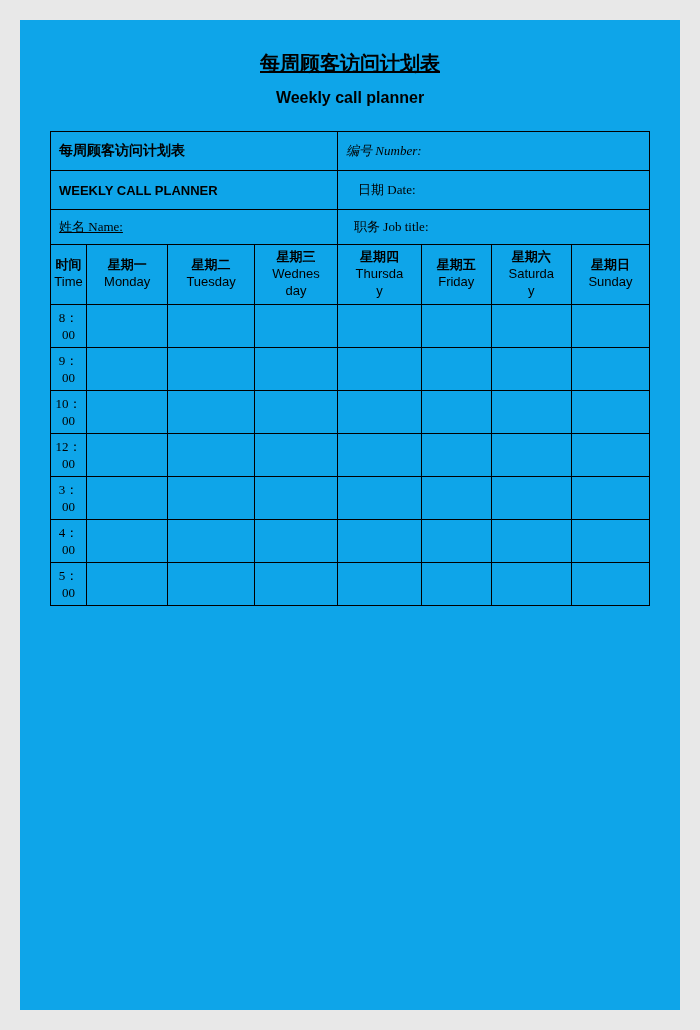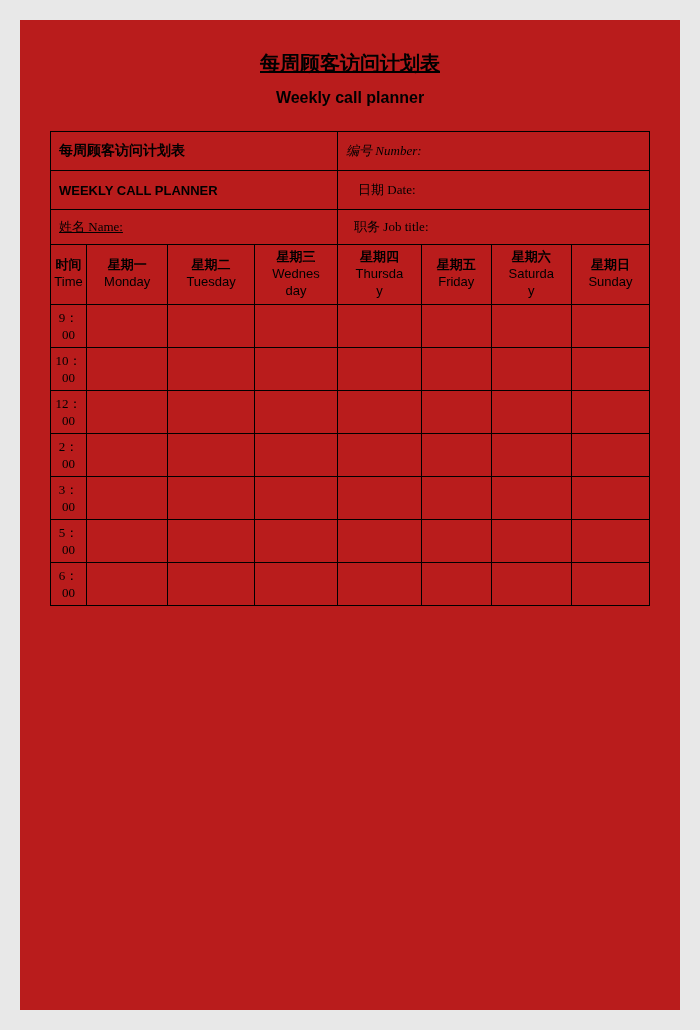--- a/index.html
+++ b/index.html
@@ -6,21 +6,21 @@
     body {
       background: #e8e8e8;
       font-family: 'SimSun', 'STSong', serif;
       display: flex;
       justify-content: center;
       align-items: flex-start;
       min-height: 1030px;
       padding: 20px 0;
     }
     .page {
-      background: #b91c1c;
+      background: #0ea5e9;
       width: 660px;
       min-height: 990px;
       padding: 30px 30px 30px 30px;
     }
     .main-title {
       text-align: center;
       font-size: 20px;
       font-weight: bold;
       text-decoration: underline;
       margin-bottom: 12px;
@@ -125,20 +125,30 @@
         <div class="zh">星期六</div>
         <div class="en">Saturda<br>y</div>
       </td>
       <td class="day-header">
         <div class="zh">星期日</div>
         <div class="en">Sunday</div>
       </td>
     </tr>
 
     <tr>
+      <td class="time-cell">8：00</td>
+      <td class="empty-cell"></td>
+      <td class="empty-cell"></td>
+      <td class="empty-cell"></td>
+      <td class="empty-cell"></td>
+      <td class="empty-cell"></td>
+      <td class="empty-cell"></td>
+      <td class="empty-cell"></td>
+    </tr>
+    <tr>
       <td class="time-cell">9：00</td>
       <td class="empty-cell"></td>
       <td class="empty-cell"></td>
       <td class="empty-cell"></td>
       <td class="empty-cell"></td>
       <td class="empty-cell"></td>
       <td class="empty-cell"></td>
       <td class="empty-cell"></td>
     </tr>
     <tr>
@@ -155,51 +165,41 @@
       <td class="time-cell">12：00</td>
       <td class="empty-cell"></td>
       <td class="empty-cell"></td>
       <td class="empty-cell"></td>
       <td class="empty-cell"></td>
       <td class="empty-cell"></td>
       <td class="empty-cell"></td>
       <td class="empty-cell"></td>
     </tr>
     <tr>
-      <td class="time-cell">2：00</td>
-      <td class="empty-cell"></td>
-      <td class="empty-cell"></td>
-      <td class="empty-cell"></td>
-      <td class="empty-cell"></td>
-      <td class="empty-cell"></td>
-      <td class="empty-cell"></td>
-      <td class="empty-cell"></td>
-    </tr>
-    <tr>
       <td class="time-cell">3：00</td>
       <td class="empty-cell"></td>
       <td class="empty-cell"></td>
       <td class="empty-cell"></td>
       <td class="empty-cell"></td>
       <td class="empty-cell"></td>
       <td class="empty-cell"></td>
       <td class="empty-cell"></td>
     </tr>
     <tr>
+      <td class="time-cell">4：00</td>
+      <td class="empty-cell"></td>
+      <td class="empty-cell"></td>
+      <td class="empty-cell"></td>
+      <td class="empty-cell"></td>
+      <td class="empty-cell"></td>
+      <td class="empty-cell"></td>
+      <td class="empty-cell"></td>
+    </tr>
+    <tr>
       <td class="time-cell">5：00</td>
-      <td class="empty-cell"></td>
-      <td class="empty-cell"></td>
-      <td class="empty-cell"></td>
-      <td class="empty-cell"></td>
-      <td class="empty-cell"></td>
-      <td class="empty-cell"></td>
-      <td class="empty-cell"></td>
-    </tr>
-    <tr>
-      <td class="time-cell">6：00</td>
       <td class="empty-cell"></td>
       <td class="empty-cell"></td>
       <td class="empty-cell"></td>
       <td class="empty-cell"></td>
       <td class="empty-cell"></td>
       <td class="empty-cell"></td>
       <td class="empty-cell"></td>
     </tr>
   </tbody>
     </table>

